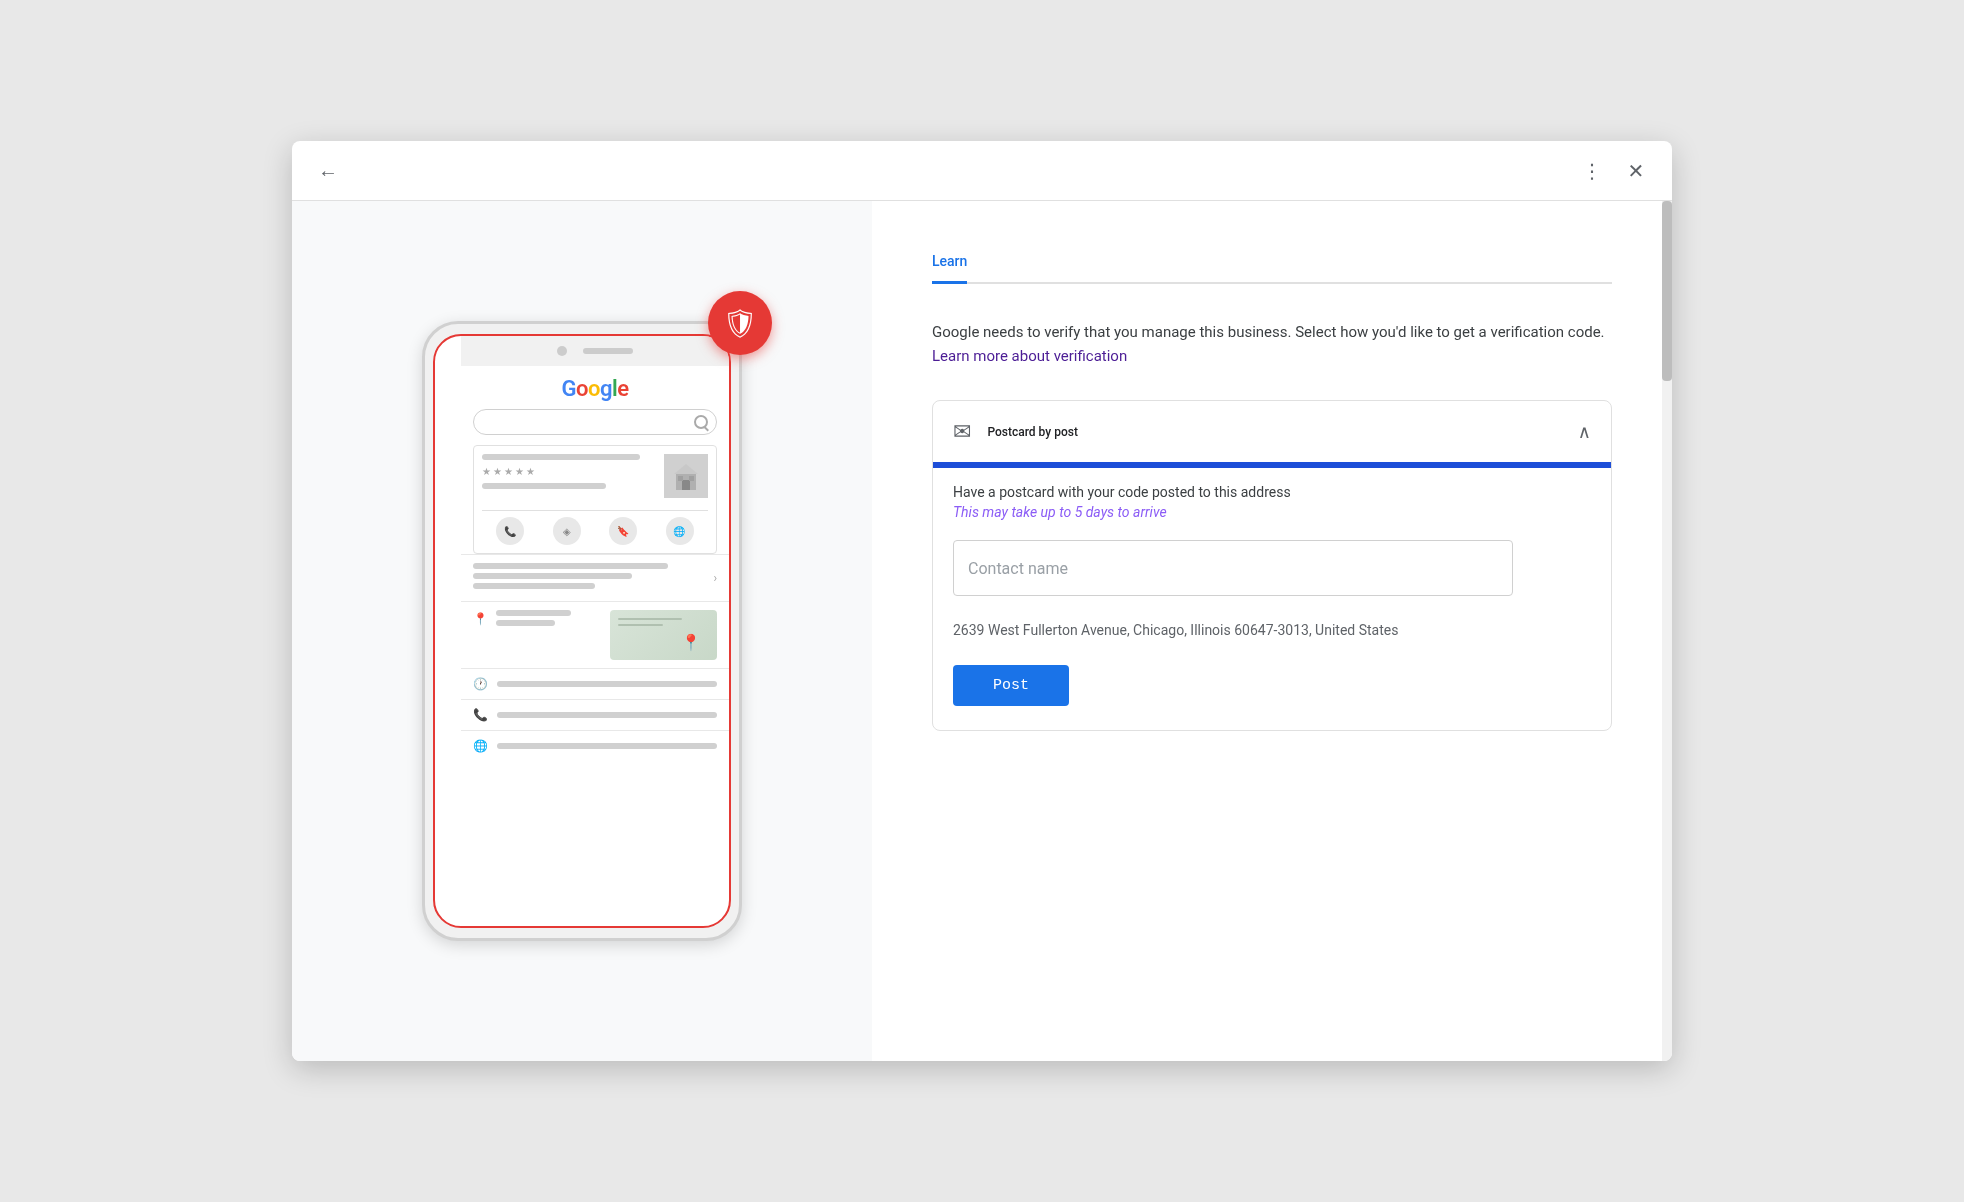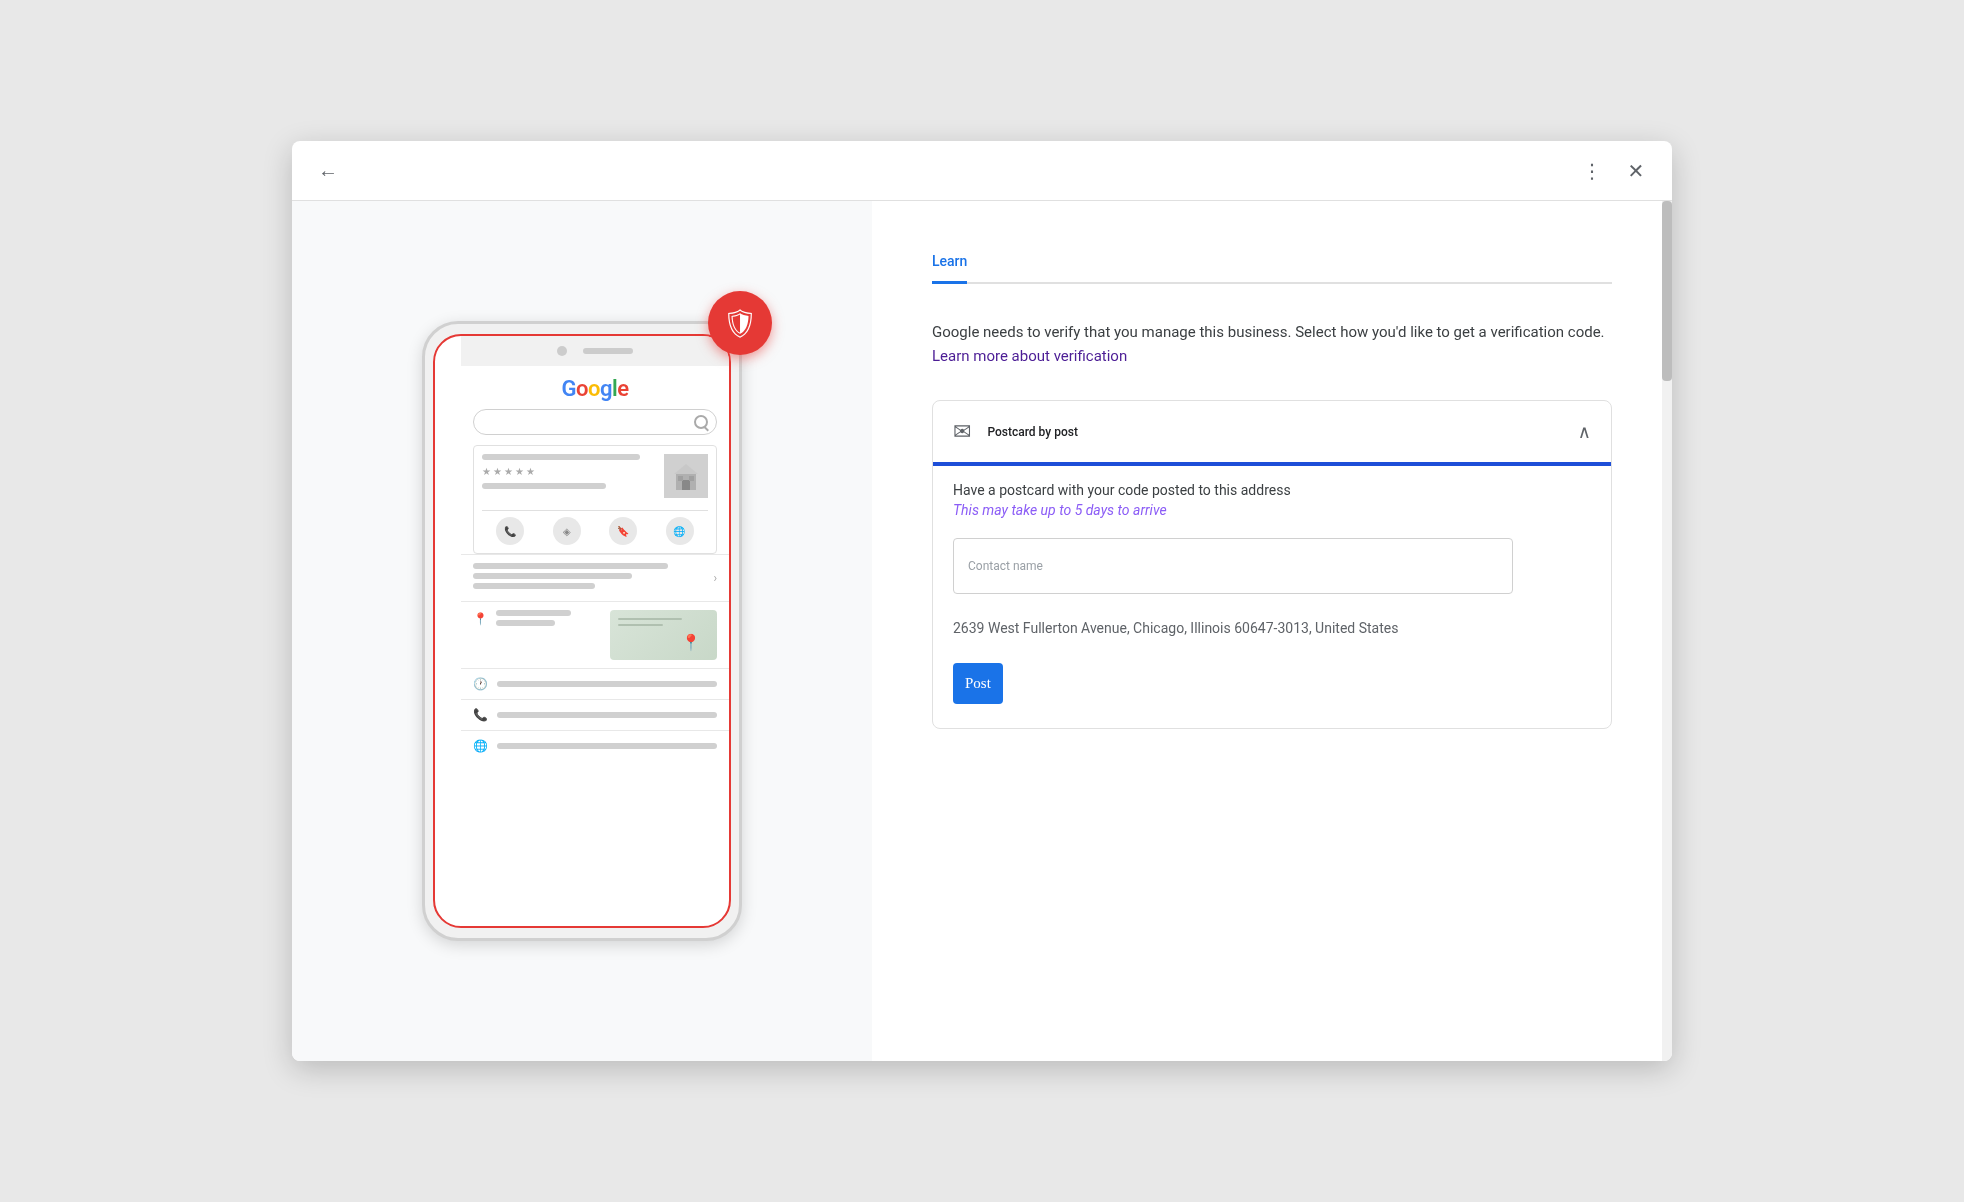--- a/index.html
+++ b/index.html
@@ -415,21 +415,21 @@
     }
 
     .chevron-up {
       font-size: 18px;
       color: #5f6368;
     }
 
     
     .option-body {
       padding: 0 20px 24px;
-      border-top: 4px solid #1d4ed8;
+      border-top: 6px solid #1d4ed8;
     }
 
     .option-desc {
       font-size: 14px;
       color: #3c4043;
       margin-top: 16px;
       margin-bottom: 4px;
     }
 
     .option-note {
@@ -440,21 +440,21 @@
     }
 
     
     .contact-input {
       width: 100%;
       max-width: 560px;
       height: 56px;
       border: 1px solid #d0d0d0;
       border-radius: 4px;
       padding: 16px 14px;
-      font-size: 12px;
+      font-size: 16px;
       color: #202124;
       outline: none;
       font-family: inherit;
       margin-bottom: 24px;
     }
 
     .contact-input::placeholder {
       color: #9aa0a6;
     }
 
@@ -472,25 +472,25 @@
       line-height: 1.5;
       margin-bottom: 24px;
     }
 
     
     .post-btn {
       background: #1a73e8;
       color: #fff;
       border: none;
       border-radius: 4px;
-      padding: 12px 12px;
+      padding: 12px 40px;
       font-size: 15px;
       font-weight: 500;
       cursor: pointer;
-      font-family: Liberation Serif, serif;
+      font-family: Liberation Mono, monospace;
     }
 
     
     .right-panel::-webkit-scrollbar {
       width: 8px;
     }
     .right-panel::-webkit-scrollbar-track {
       background: #f1f1f1;
     }
     .right-panel::-webkit-scrollbar-thumb {

